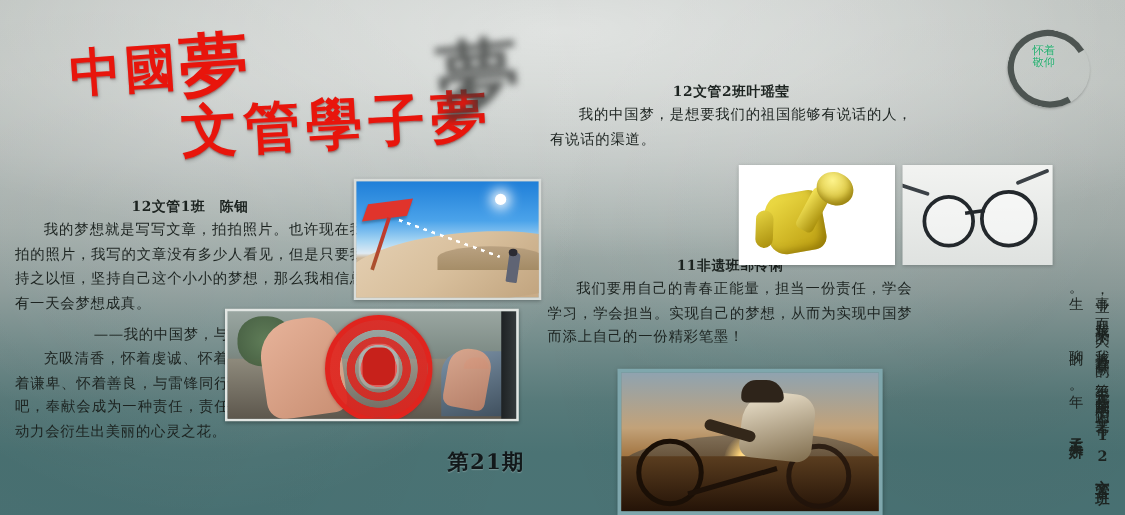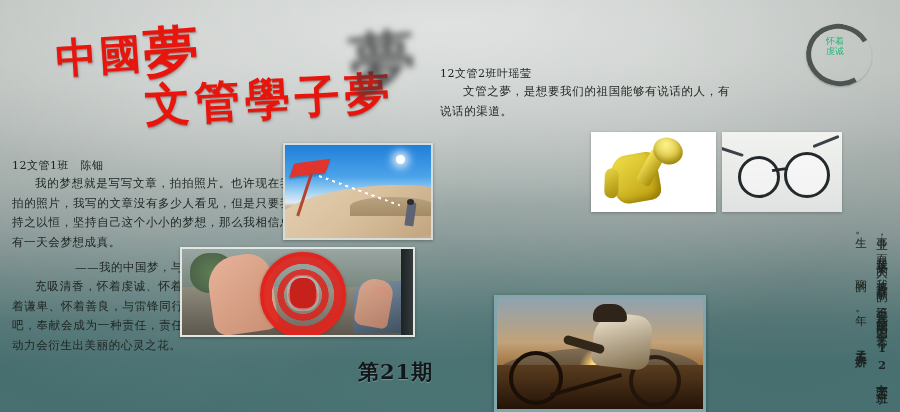--- a/index.html
+++ b/index.html
@@ -65,21 +65,21 @@
   .ornament .glyphs{
     position:absolute;left:20px;top:12px;width:18px;
     color:#1faa6a;font-size:9px;line-height:10px;text-align:center;
     font-family:"DejaVu Serif","Liberation Serif",serif;
     text-shadow:0 0 1px rgba(255,255,255,.6);
   }
 
   
   .tblock{position:absolute;color:#1c2320;
     font-family:"DejaVu Serif","Liberation Serif",serif;}
-  .tblock .byline{font-weight:normal;font-size:11px;line-height:16px;letter-spacing:.5px;}
+  .tblock .byline{font-weight:bold;font-size:11px;line-height:16px;letter-spacing:.5px;text-align:center;}
   .tblock .sub{font-size:11.5px;line-height:19px;text-align:center;letter-spacing:.5px;}
   .tblock .body{font-size:11.5px;line-height:19.5px;text-indent:2em;letter-spacing:.6px;
     text-align:justify;}
 
   #block-chen{left:12px;top:158px;width:280px;}
   #block-ye{left:440px;top:66px;width:290px;}
   #block-zou{left:438px;top:205px;width:292px;}
   #block-ye2{left:12px;top:258px;width:282px;}
 
   
@@ -89,21 +89,21 @@
     color:#1c2320;font-family:"DejaVu Serif","Liberation Serif",serif;
     font-size:11.5px;line-height:21px;letter-spacing:2px;
     display:flex;flex-direction:row;
   }
   .vblock .vcol{margin-left:2px;}
   .vblock .vname{font-weight:bold;letter-spacing:3px;}
 
   
   .issue{position:absolute;left:358px;top:358px;color:#12181a;
     font-family:"DejaVu Serif","Liberation Serif",serif;
-    font-size:21px;font-weight:bold;letter-spacing:1px;
+    font-size:17px;font-weight:bold;letter-spacing:1px;
     text-shadow:0 1px 1px rgba(255,255,255,.25);}
 
   
   .photo{position:absolute;overflow:hidden;background:#888;}
   .photo .cap{display:none;}
 
   
   #photo-kite{left:283px;top:143px;width:150px;height:97px;
     border:2px solid #d8dcd9;box-sizing:border-box;
     background:
@@ -222,33 +222,37 @@
   <div class="title-wrap">
     <div class="cal title-line1">
       <span>中國</span><span class="big">夢</span>
     </div>
     <div class="cal title-line2">文管學子夢</div>
   </div>
   <div class="title-shadow">夢</div>
 
   <div class="ornament">
     <div class="arc"></div>
-    <div class="glyphs">怀着虔诚</div>
+    <div class="glyphs">怀着敬仰</div>
   </div>
 
   <div class="tblock" id="block-chen">
     <div class="byline">12文管1班　陈钿</div>
     <div class="body">我的梦想就是写写文章，拍拍照片。也许现在我拍的照片，我写的文章没有多少人看见，但是只要我持之以恒，坚持自己这个小小的梦想，那么我相信总有一天会梦想成真。</div>
   </div>
 
   <div class="tblock" id="block-ye">
     <div class="byline">12文管2班叶瑶莹</div>
-    <div class="body">文管之夢，是想要我们的祖国能够有说话的人，有说话的渠道。</div>
-  </div>
-
+    <div class="body">我的中国梦，是想要我们的祖国能够有说话的人，有说话的渠道。</div>
+  </div>
+
+  <div class="tblock" id="block-zou">
+    <div class="byline">11非遗班邹伶俐</div>
+    <div class="body">我们要用自己的青春正能量，担当一份责任，学会学习，学会担当。实现自己的梦想，从而为实现中国梦而添上自己的一份精彩笔墨！</div>
+  </div>
 
   <div class="tblock" id="block-ye2">
     <div class="sub">——我的中国梦，与雷锋同行</div>
     <div class="body">充吸清香，怀着虔诚、怀着敬仰、踏着清风，怀着谦卑、怀着善良，与雷锋同行。让我们与雷锋同行吧，奉献会成为一种责任，责任会成为无限的动力，动力会衍生出美丽的心灵之花。</div>
   </div>
 
   <div class="vblock">
     <div class="vcol">事业，而是我将来的人生。</div>
     <div class="vcol">我将青春奉献的，绝不是无聊的</div>
     <div class="vcol">我是院图书馆的一个文艺青年。</div>

